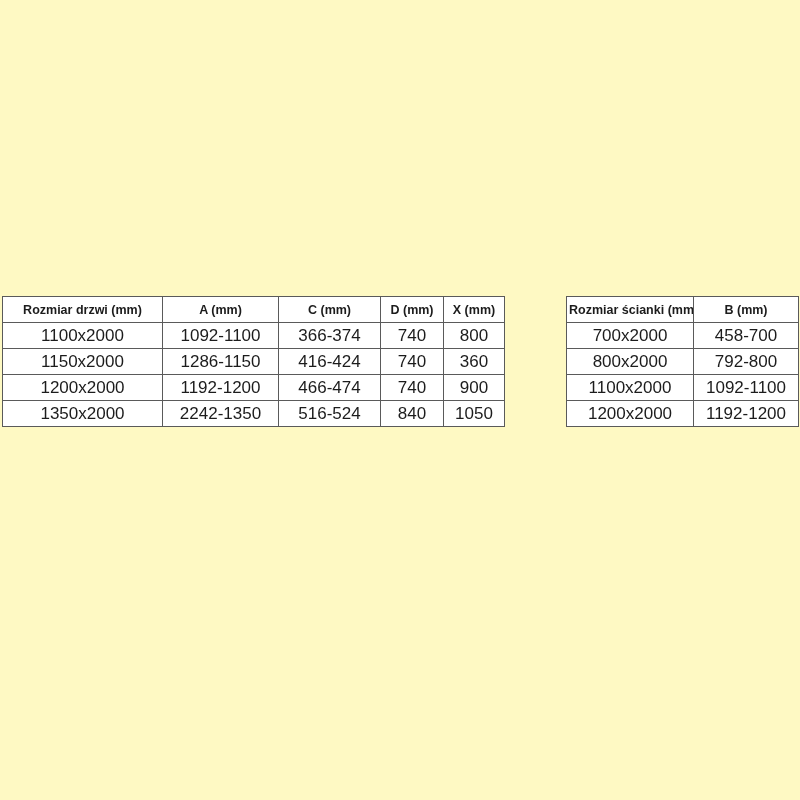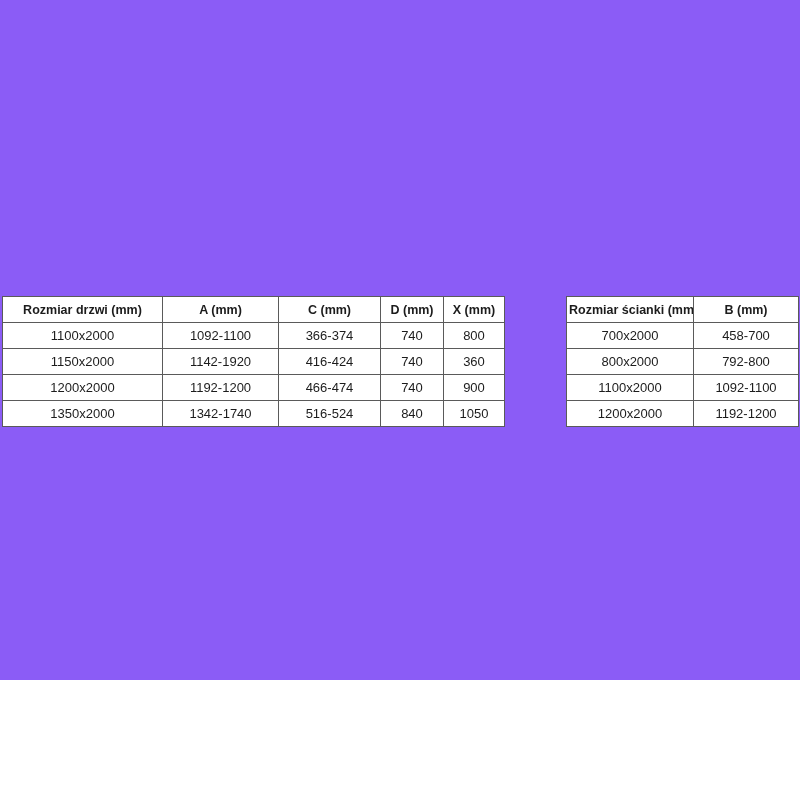--- a/index.html
+++ b/index.html
@@ -6,22 +6,22 @@
     margin: 0;
     padding: 0;
     width: 800px;
     height: 800px;
     background: #ffffff;
     font-family: "Liberation Sans", sans-serif;
   }
   .canvas {
     position: relative;
     width: 800px;
-    height: 680px;
-    background: #8b5cf6;
+    height: 800px;
+    background: #fef9c3;
     overflow: hidden;
   }
   table.spec {
     position: absolute;
     border-collapse: collapse;
     table-layout: fixed;
     background: #ffffff;
     border: 1px solid #3c3c3c;
   }
   table.spec th, table.spec td {
@@ -32,21 +32,21 @@
     vertical-align: middle;
     color: #1c1c1c;
     white-space: nowrap;
     overflow: hidden;
   }
   table.spec th {
     font-size: 12.5px;
     font-weight: bold;
   }
   table.spec td {
-    font-size: 13px;
+    font-size: 17px;
     font-weight: normal;
     text-align: center;
   }
   #door-table { left: 2px;   top: 296px; width: 502px; }
   #wall-table { left: 566px; top: 296px; width: 232px; }
 </style>
 </head>
 <body>
 
 <div class="canvas">
@@ -71,35 +71,35 @@
     <tbody>
       <tr>
         <td>1100x2000</td>
         <td>1092-1100</td>
         <td>366-374</td>
         <td>740</td>
         <td>800</td>
       </tr>
       <tr>
         <td>1150x2000</td>
-        <td>1142-1920</td>
+        <td>1286-1150</td>
         <td>416-424</td>
         <td>740</td>
         <td>360</td>
       </tr>
       <tr>
         <td>1200x2000</td>
         <td>1192-1200</td>
         <td>466-474</td>
         <td>740</td>
         <td>900</td>
       </tr>
       <tr>
         <td>1350x2000</td>
-        <td>1342-1740</td>
+        <td>2242-1350</td>
         <td>516-524</td>
         <td>840</td>
         <td>1050</td>
       </tr>
     </tbody>
   </table>
 
   <table class="spec" id="wall-table">
     <colgroup>
       <col style="width:127px">

